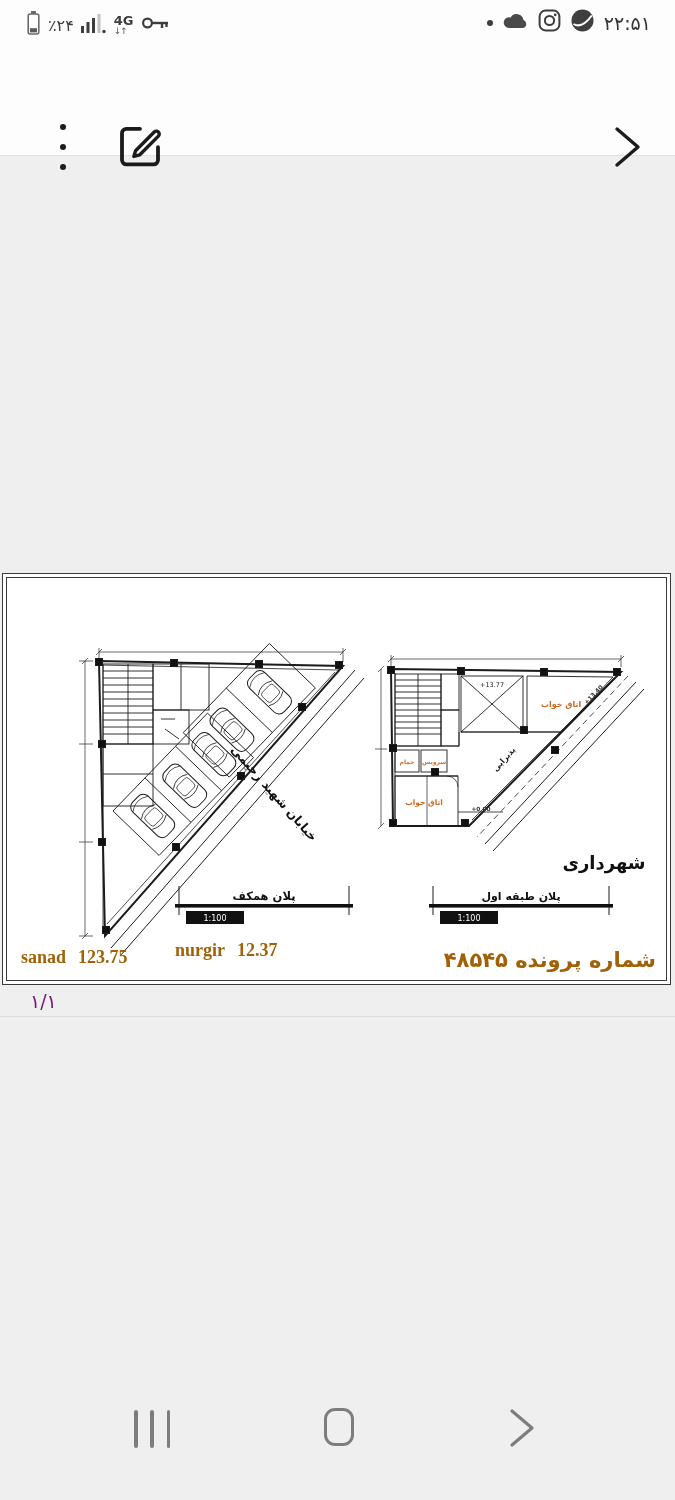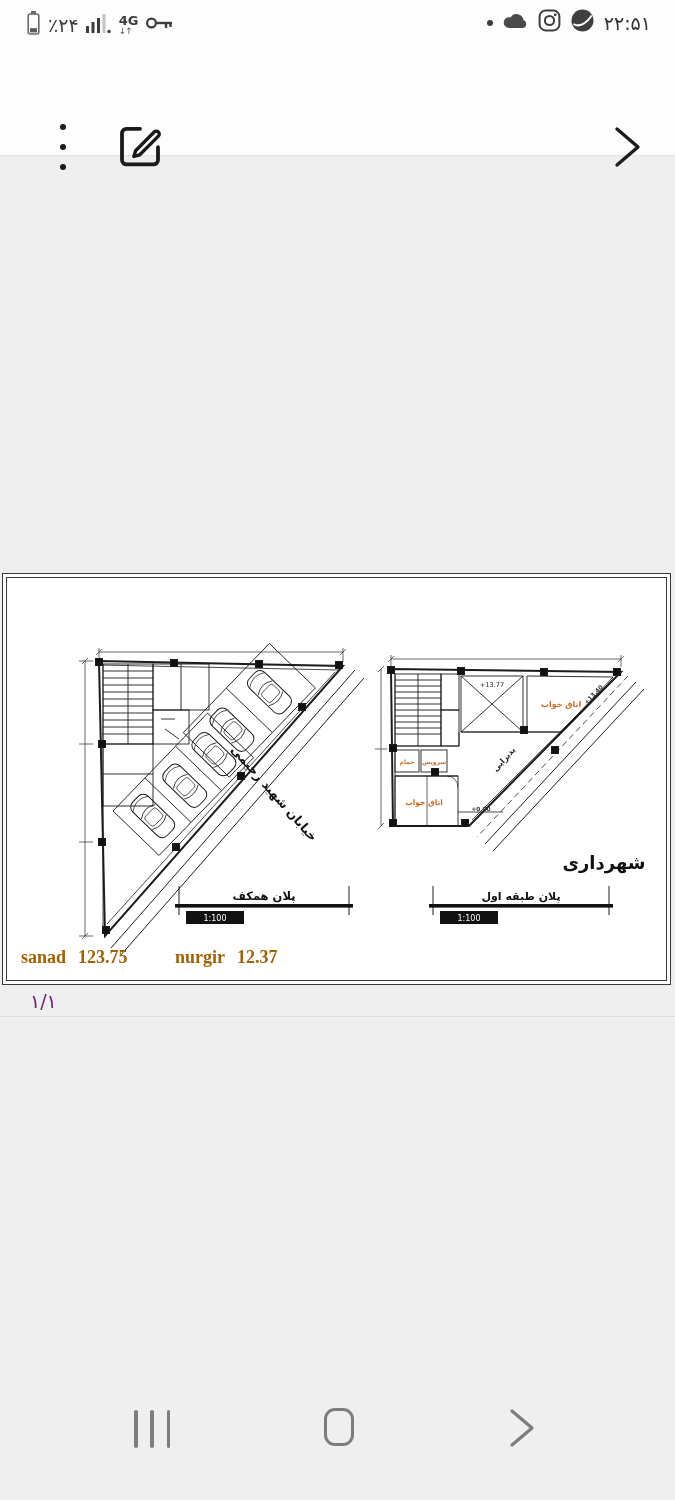--- a/index.html
+++ b/index.html
@@ -6,21 +6,21 @@
   body{width:675px;height:1500px;position:relative;background:#efefef;
        font-family:"DejaVu Sans","Liberation Sans",sans-serif;overflow:hidden;}
 
   
   .topzone{position:absolute;left:0;top:0;width:675px;height:155px;background:#fdfdfd;
            border-bottom:1px solid #e3e3e3;}
 
   .statusbar{position:absolute;left:0;top:0;width:675px;height:48px;}
   .sb-left{position:absolute;left:26px;top:10px;display:flex;align-items:center;gap:7px;color:#3d3d3d;}
   .sb-right{position:absolute;right:24px;top:8px;display:flex;align-items:center;gap:9px;color:#3d3d3d;}
-  .sb-text{font-size:19px;color:#3d3d3d;}
+  .sb-text{font-size:16px;color:#3d3d3d;}
   .sb-time{font-size:19px;color:#333;}
   .net4g{display:flex;flex-direction:column;align-items:flex-start;line-height:1;}
   .net4g .g{font-size:13px;font-weight:bold;color:#3d3d3d;}
   .net4g .arr{font-size:9px;color:#5a5a5a;letter-spacing:-1px;}
   .notifdot{width:6px;height:6px;border-radius:50%;background:#3d3d3d;}
 
   
   .appheader{position:absolute;left:0;top:48px;width:675px;height:100px;}
   .kebab{position:absolute;left:56px;top:76px;width:14px;height:46px;display:flex;
          flex-direction:column;justify-content:space-between;align-items:center;}
@@ -32,21 +32,21 @@
 
   
   .doc-frame{position:absolute;left:2px;top:573px;width:669px;height:412px;background:#ffffff;
              border:1.5px solid #3a3a3a;box-sizing:border-box;}
   .doc-inner{position:absolute;left:3px;top:3px;right:3px;bottom:3px;border:1px solid #3a3a3a;}
   .doc-svg{position:absolute;left:0;top:0;}
 
   .f-text{position:absolute;font-family:"Liberation Serif","DejaVu Serif",serif;
           font-weight:700;font-size:18px;color:#a16207;white-space:nowrap;}
   .f-sanad{left:18px;bottom:16px;}
-  .f-nurgir{left:172px;bottom:16px;}
+  .f-nurgir{left:172px;bottom:23px;}
   .f-file{right:14px;bottom:12px;font-size:21px;direction:rtl;
           font-family:"DejaVu Sans",sans-serif;font-weight:700;}
   .f-gap{display:inline-block;width:12px;}
 
   .pager{position:absolute;left:30px;top:990px;font-size:19px;color:#701a75;}
   .doc-sep{position:absolute;left:0;top:1016px;width:675px;height:1px;background:#dcdcdc;}
 
   
   .navbar{position:absolute;left:0;bottom:0;width:675px;height:120px;}
   .nav-recents{position:absolute;left:134px;top:30px;width:36px;height:38px;
@@ -349,20 +349,23 @@
       <text x="466" y="347" font-size="8" fill="#ffffff" text-anchor="middle">1:100</text>
     </g>
   </svg>
 
   <div class="f-text f-sanad">
     <span>sanad</span><span class="f-gap"></span><span>123.75</span>
   </div>
   <div class="f-text f-nurgir">
     <span>nurgir</span><span class="f-gap"></span><span>12.37</span>
   </div>
+  <div class="f-text f-file">
+    <span>شماره پرونده</span>&nbsp;<span>۴۸۵۴۵</span>
+  </div>
 </div>
 
 <div class="pager">۱/۱</div>
 <div class="doc-sep"></div>
 
 <div class="navbar">
   <div class="nav-recents">
     <i></i>
       <i></i>
       <i></i>

